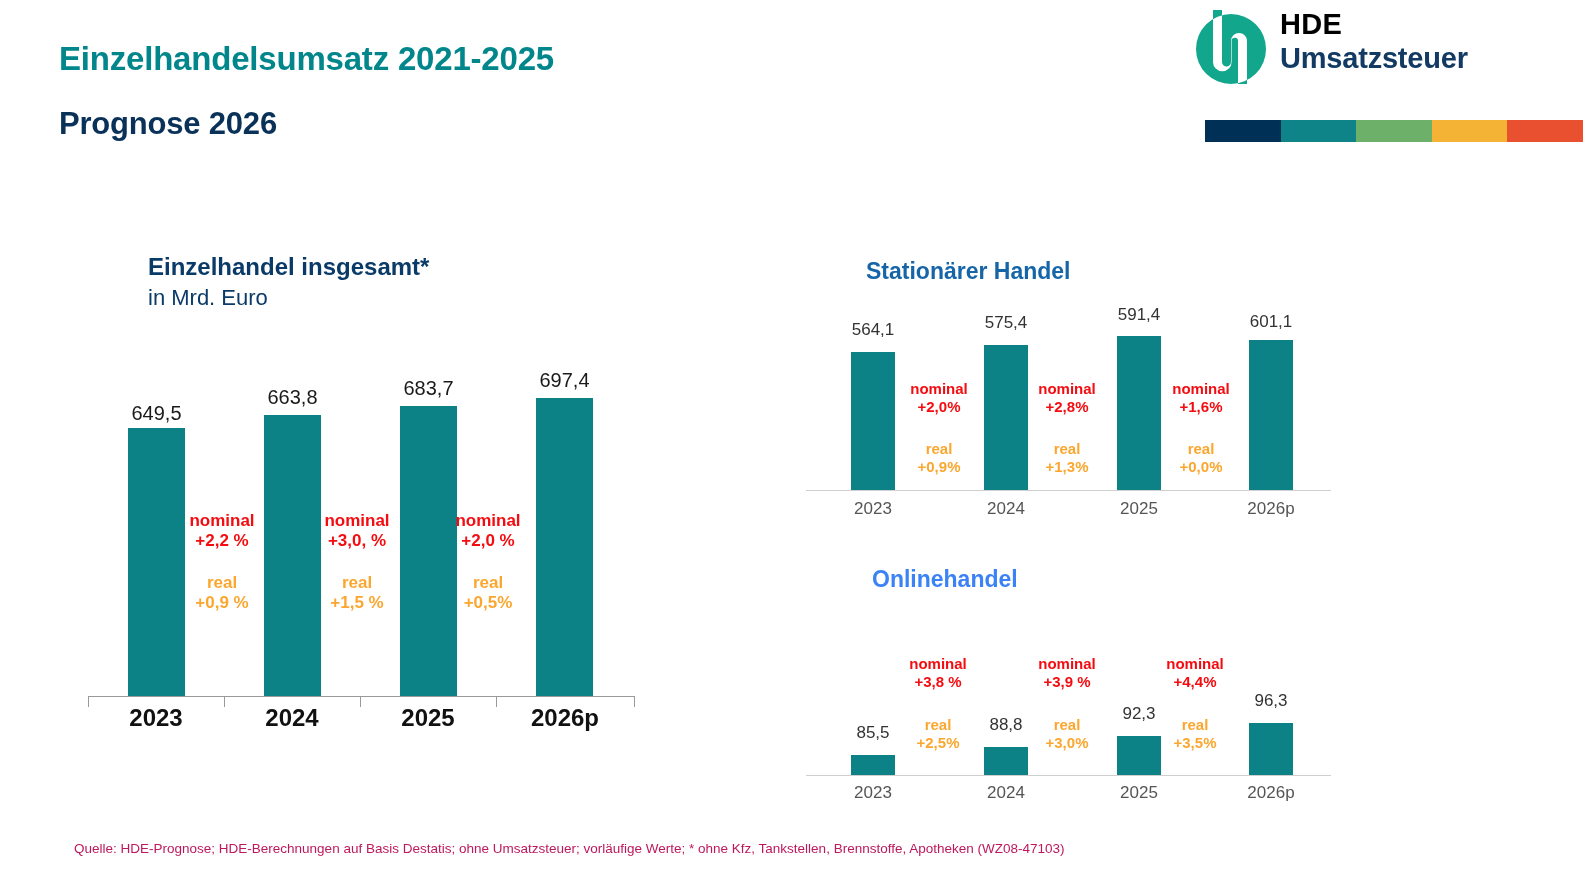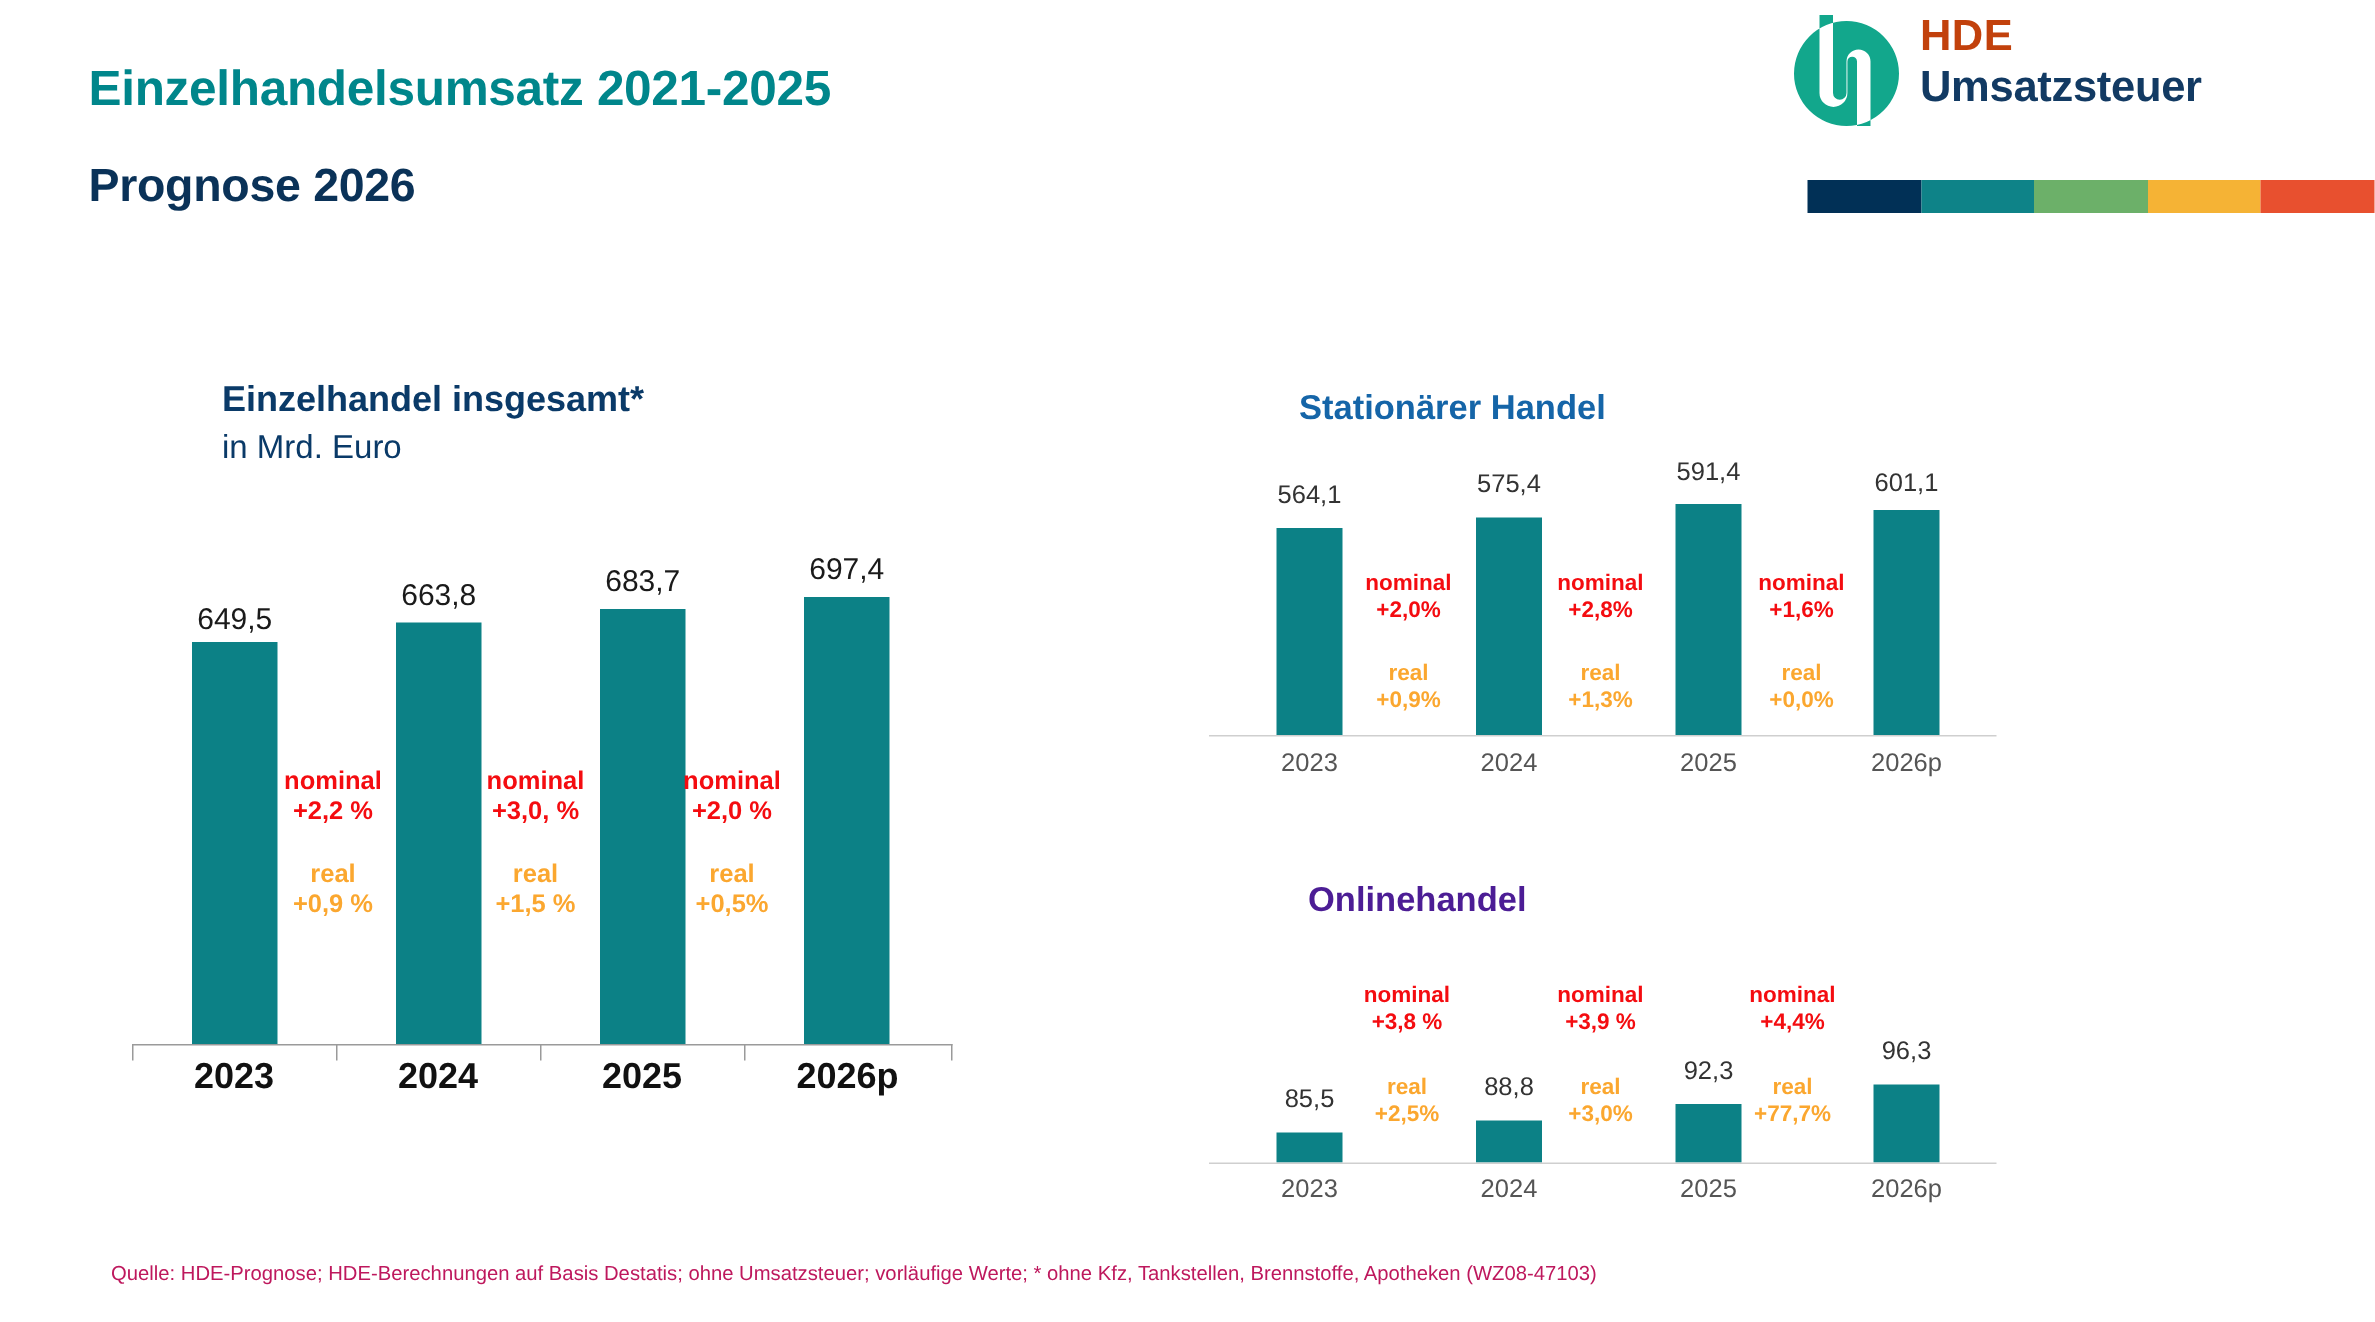--- a/index.html
+++ b/index.html
@@ -54,21 +54,21 @@
     height: 78px;
   }
   #logo-text {
     position: absolute;
     left: 88px;
     top: 0px;
   }
   .logo-hde {
     font-size: 29px;
     font-weight: bold;
-    color: #c2410c;
+    color: #000000;
     line-height: 33px;
     letter-spacing: 0.3px;
   }
   .logo-line {
     font-size: 29px;
     font-weight: bold;
     color: #123a63;
     line-height: 35px;
     letter-spacing: -0.2px;
     white-space: nowrap;
@@ -165,21 +165,21 @@
   #chart-stationaer .bar-value { font-size: 17px; color: #333333; }
   #chart-stationaer .cat-label {
     font-size: 17px; color: #555555; top: 499px;
   }
   #chart-stationaer .ann { font-size: 15px; }
 
   
   #chart-online { left: 0; top: 0; width: 1583px; height: 830px; }
   #chart-online .chart-title {
     left: 872px; top: 566px;
-    font-size: 23px; color: #4c1d95; margin-top: 20px;
+    font-size: 23px; color: #3b82f6;
   }
   #chart-online .axis {
     position: absolute;
     left: 806px; top: 775px;
     width: 525px; height: 1px;
     background: #cfcfcf;
   }
   #chart-online .bar-value { font-size: 17px; color: #333333; }
   #chart-online .cat-label {
     font-size: 17px; color: #555555; top: 783px;
@@ -368,18 +368,18 @@
       <span class="lbl">real</span>
       <span class="val">+3,0%</span>
     </div>
 
     <div class="ann nominal" style="left:1146px; width:98px; top:655px;">
       <span class="lbl">nominal</span>
       <span class="val">+4,4%</span>
     </div>
     <div class="ann real" style="left:1146px; width:98px; top:716px;">
       <span class="lbl">real</span>
-      <span class="val">+77,7%</span>
+      <span class="val">+3,5%</span>
     </div>
   </div>
 </div>
 
 <div id="footnote">Quelle: HDE-Prognose; HDE-Berechnungen auf Basis Destatis; ohne Umsatzsteuer; vorläufige Werte; * ohne Kfz, Tankstellen, Brennstoffe, Apotheken (WZ08-47103)</div>
 
 </body></html>

